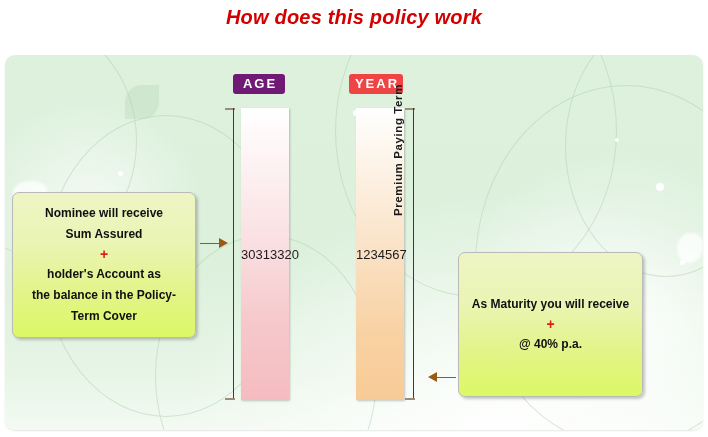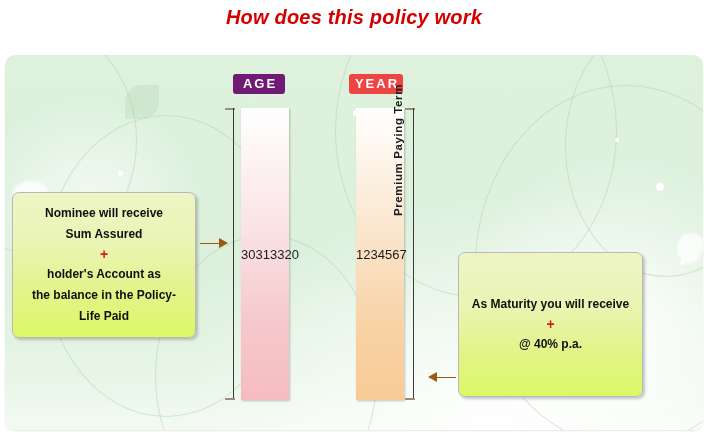--- a/index.html
+++ b/index.html
@@ -310,21 +310,21 @@
   <div class="cap cap-bottom"></div>
 </div>
 <div id="ppt-label">Premium Paying  Term</div>
 
 <div class="callout" id="left-callout">
   <div class="line">Nominee will receive</div>
   <div class="line">Sum Assured</div>
   <div class="plus">+</div>
   <div class="line">holder's Account as</div>
   <div class="line">the balance in the Policy-</div>
-  <div class="line">Life Paid</div>
+  <div class="line">Term Cover</div>
 </div>
 
 <div class="callout" id="right-callout">
   <div class="line">As Maturity you will receive</div>
   <div class="plus">+</div>
   <div class="line">@ 40% p.a.</div>
 </div>
 
 <div class="arrow right" id="arrow-left-to-age">
   <div class="shaft"></div>

